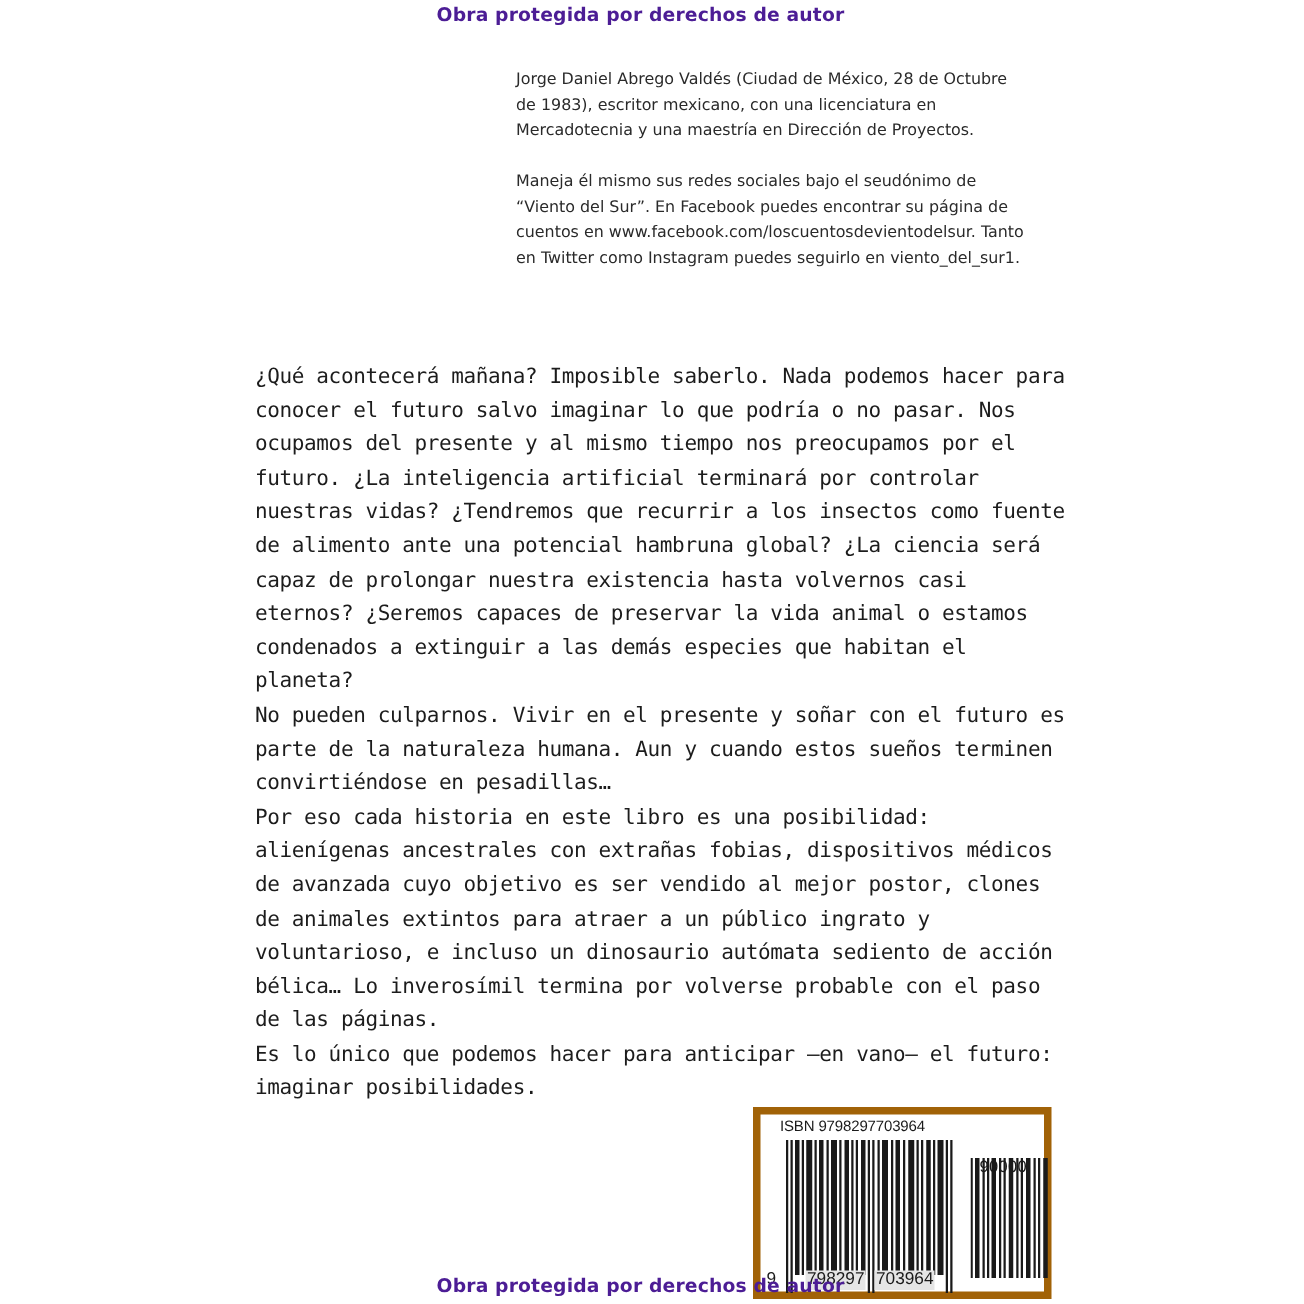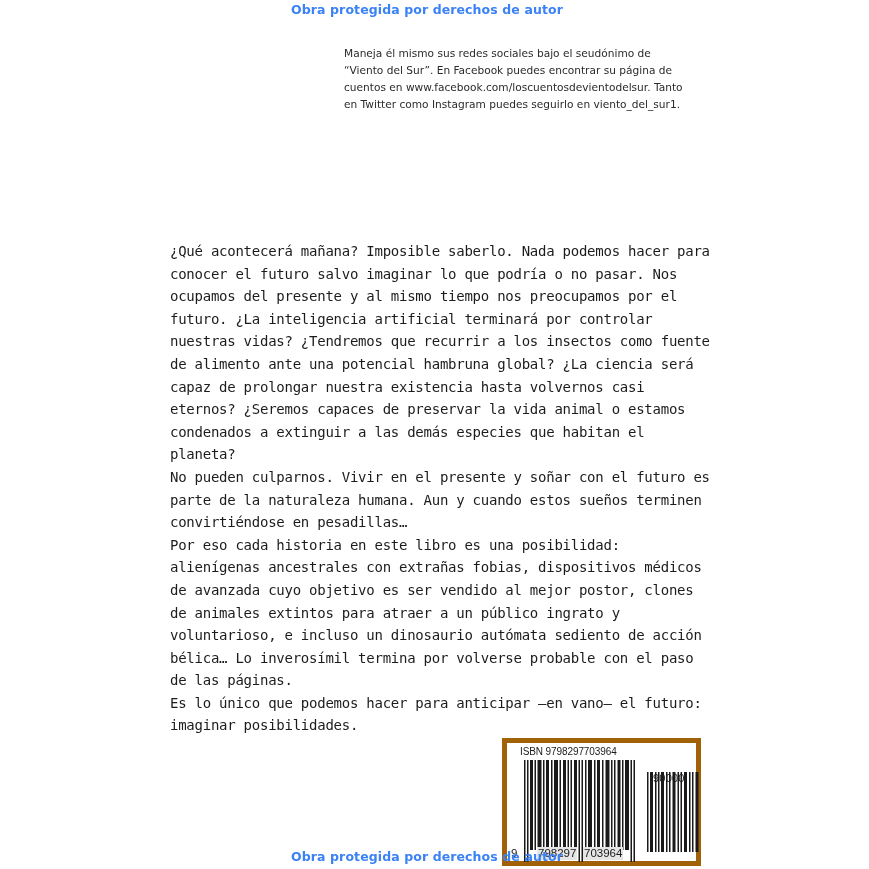--- a/index.html
+++ b/index.html
@@ -16,21 +16,21 @@
       color: #1a1a1a;
     }
     .watermark {
       position: absolute;
       left: 0;
       width: 854px;
       text-align: center;
       font-family: "DejaVu Sans", sans-serif;
       font-weight: bold;
       font-size: 12.5px;
-      color: #3b82f6;
+      color: #4c1d95;
       letter-spacing: 0.1px;
       z-index: 5;
     }
     .watermark.top { top: 2px; }
     .watermark.bottom { top: 849px; }
 
     .author-bio {
       position: absolute;
       left: 344px;
       top: 45px;
@@ -114,20 +114,21 @@
     .digit-lead { left: 3px; background: transparent; }
     .digit-left { left: 30px; }
     .digit-right { left: 76px; }
   </style>
 </head>
 <body>
 
 <div class="watermark top">Obra protegida por derechos de autor</div>
 
 <div class="author-bio">
+  <p>Jorge Daniel Abrego Valdés (Ciudad de México, 28 de Octubre de 1983), escritor mexicano, con una licenciatura en Mercadotecnia y una maestría en Dirección de Proyectos.</p>
   <p>Maneja él mismo sus redes sociales bajo el seudónimo de “Viento del Sur”. En Facebook puedes encontrar su página de cuentos en www.facebook.com/loscuentosdevientodelsur. Tanto en Twitter como Instagram puedes seguirlo en viento_del_sur1.</p>
 </div>
 
 <div class="synopsis">
   <p>¿Qué acontecerá mañana? Imposible saberlo. Nada podemos hacer para conocer el futuro salvo imaginar lo que podría o no pasar. Nos ocupamos del presente y al mismo tiempo nos preocupamos por el futuro. ¿La inteligencia artificial terminará por controlar nuestras vidas? ¿Tendremos que recurrir a los insectos como fuente de alimento ante una potencial hambruna global?  ¿La ciencia será capaz de prolongar nuestra existencia hasta volvernos casi eternos? ¿Seremos capaces de preservar la vida animal o estamos condenados a extinguir a las demás especies que habitan el planeta?</p>
   <p>No pueden culparnos. Vivir en el presente y soñar con el futuro es parte de la naturaleza humana. Aun y cuando estos sueños terminen convirtiéndose en pesadillas…</p>
   <p>Por eso cada historia en este libro es una posibilidad: alienígenas ancestrales con extrañas fobias, dispositivos médicos de avanzada cuyo objetivo es ser vendido al mejor postor, clones de animales extintos para atraer a un público ingrato y voluntarioso, e incluso un dinosaurio autómata sediento de acción bélica… Lo inverosímil termina por volverse probable con el paso de las páginas.</p>
   <p>Es lo único que podemos hacer para anticipar —en vano— el futuro: imaginar posibilidades.</p>
 </div>
 

